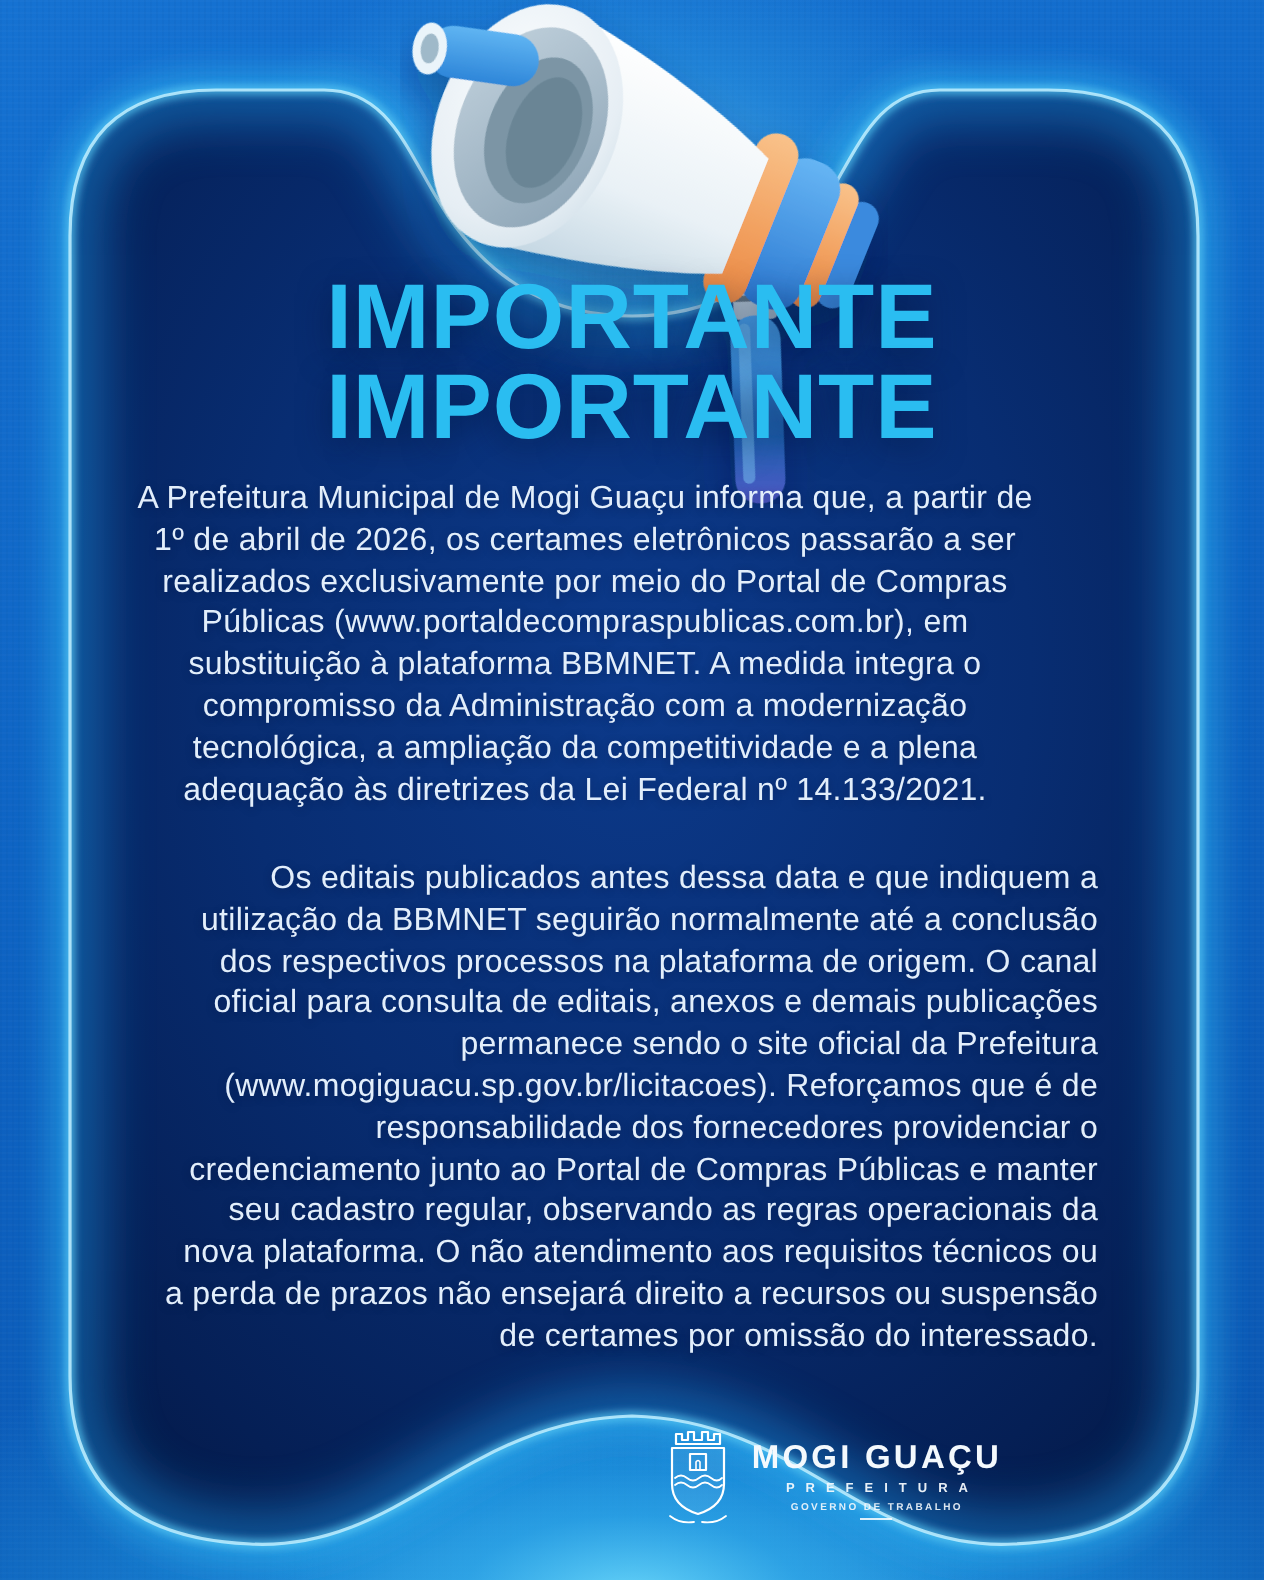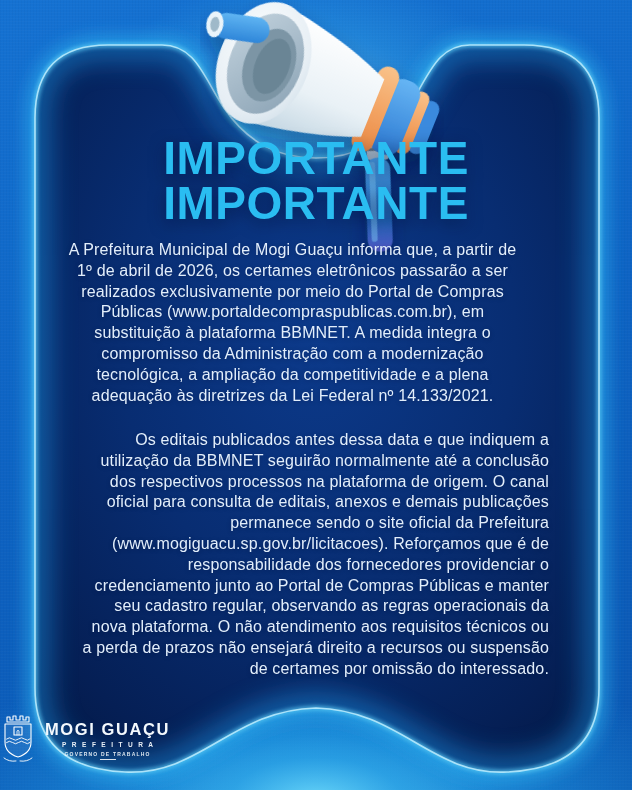--- a/index.html
+++ b/index.html
@@ -29,21 +29,21 @@
   .para{
     position:absolute;left:36px;width:513px;z-index:4;text-align:center;
     color:#e2eefb;font-size:16px;line-height:20.8px;letter-spacing:.15px;
     white-space:pre-line;text-shadow:0 1px 4px rgba(2,18,55,.35);
   }
   .para1{top:240px;}
   .para2{top:430px;text-align:right;}
 
   .footer{
     position:absolute;left:0;top:712px;width:501px;z-index:4;
-    display:flex;align-items:center;justify-content:flex-start;gap:9px;color:#f4f9fd;
+    display:flex;align-items:center;justify-content:flex-end;gap:9px;color:#f4f9fd;
   }
   .crest{width:36px;height:56px;flex:0 0 auto;}
   .footer-text{display:flex;flex-direction:column;align-items:center;}
   .city-name{font-size:16.5px;font-weight:800;letter-spacing:1.6px;line-height:18px;}
   .org-label{font-size:6.5px;font-weight:700;letter-spacing:5.5px;margin-top:3px;text-indent:5.5px;opacity:.95;}
   .tagline{font-size:5px;font-weight:700;letter-spacing:1.2px;margin-top:3px;opacity:.9;}
   .tagline-rule{width:16px;height:1px;background:rgba(255,255,255,.85);margin-top:2px;}
 </style>
 </head>
 <body>

